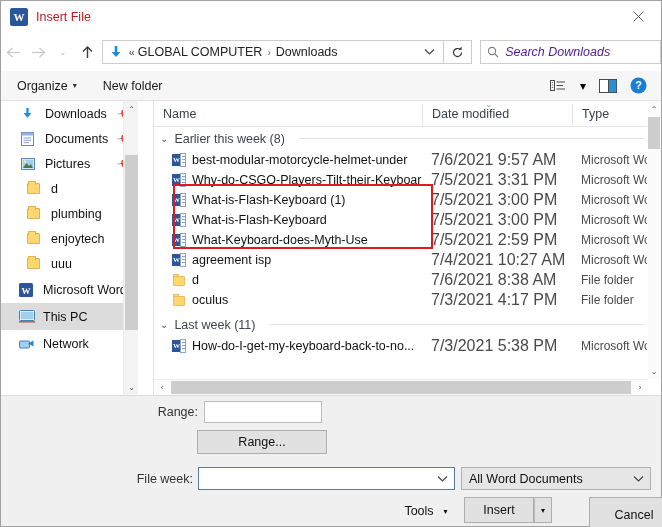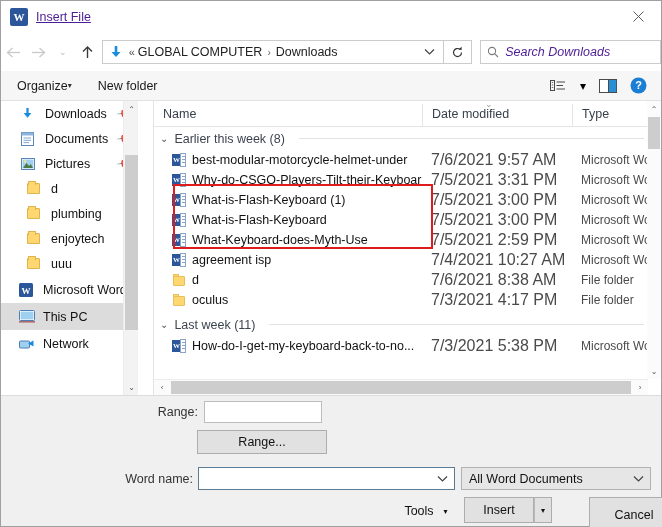--- a/index.html
+++ b/index.html
@@ -24,21 +24,21 @@
     background: #ffffff;
     display: flex; align-items: center;
   }
   .title-icon {
     width: 18px; height: 18px; margin-left: 9px; margin-right: 8px;
     background: #2b579a; border-radius: 2px;
     color: #fff; font-size: 11px; font-weight: bold;
     display: flex; align-items: center; justify-content: center;
     font-family: "Liberation Serif", serif;
   }
-  .title-text { font-size: 12.5px; color: #4c1d95; text-decoration: underline; }
+  .title-text { font-size: 12.5px; color: #b91c1c; }
   .close-btn {
     position: absolute; right: 0; top: 0; width: 46px; height: 31px;
     display: flex; align-items: center; justify-content: center;
     color: #555;
   }
   .close-btn svg { display: block; }
 
   
   .navbar {
     position: absolute; left: 0; top: 32px; width: 660px; height: 38px;
@@ -78,21 +78,21 @@
   .search-icon { color: #7a7a7a; margin-right: 6px; display:flex; }
   .search-ph { color: #4c1d95; font-size: 12.5px; font-style: italic; }
 
   
   .cmdbar {
     position: absolute; left: 0; top: 70px; width: 660px; height: 30px;
     background: #f6f6f6; border-bottom: 1px solid #e2e2e2;
     display: flex; align-items: center;
   }
   .cmd-item {
-    font-size: 12.5px; color: #1a1a1a; padding: 0 6px; display:flex; align-items:center; 
+    font-size: 12.5px; color: #1a1a1a; padding: 0 6px; display:flex; align-items:center; gap:5px;
   }
   .cmd-item.first { margin-left: 10px; }
   .cmd-caret { font-size: 8px; color: #333; }
   .cmd-right { margin-left: auto; display: flex; align-items: center; gap: 4px; padding-right: 10px;}
   .icon-btn { width: 26px; height: 24px; display: flex; align-items: center; justify-content: center; }
 
   
   .body {
     position: absolute; left: 0; top: 100px; width: 660px; height: 294px;
     background: #fff;
@@ -635,21 +635,21 @@
   </div>
 
   <div class="bottom"></div>
 
   <div class="lbl range-label">Range:</div>
   <div class="range-input">
     <span></span>
   </div>
   <div class="range-btn">Range...</div>
 
-  <div class="lbl filename-label">Word name:</div>
+  <div class="lbl filename-label">File week:</div>
   <div class="filename-input">
     <span style="padding-left:5px;font-size:12.5px"></span>
     <span class="fn-drop">
       <svg width="11" height="8" viewBox="0 0 11 8">
           <path d="M1 1.5 L5.5 6 L10 1.5" fill="none" stroke="#444" stroke-width="1.2"></path>
         </svg>
     </span>
   </div>
 
   <div class="filter-select">

